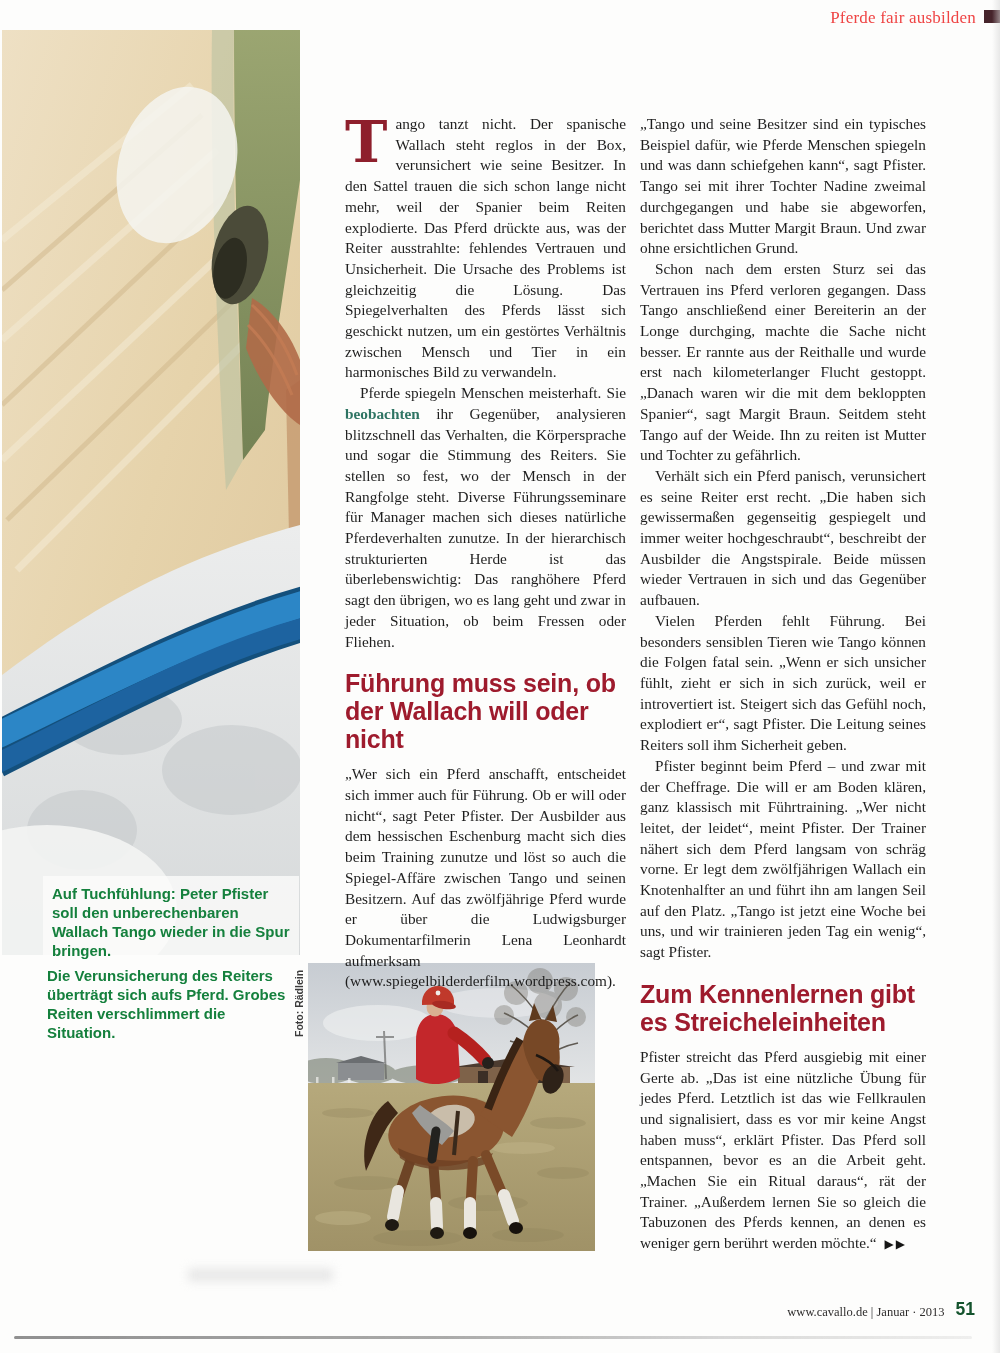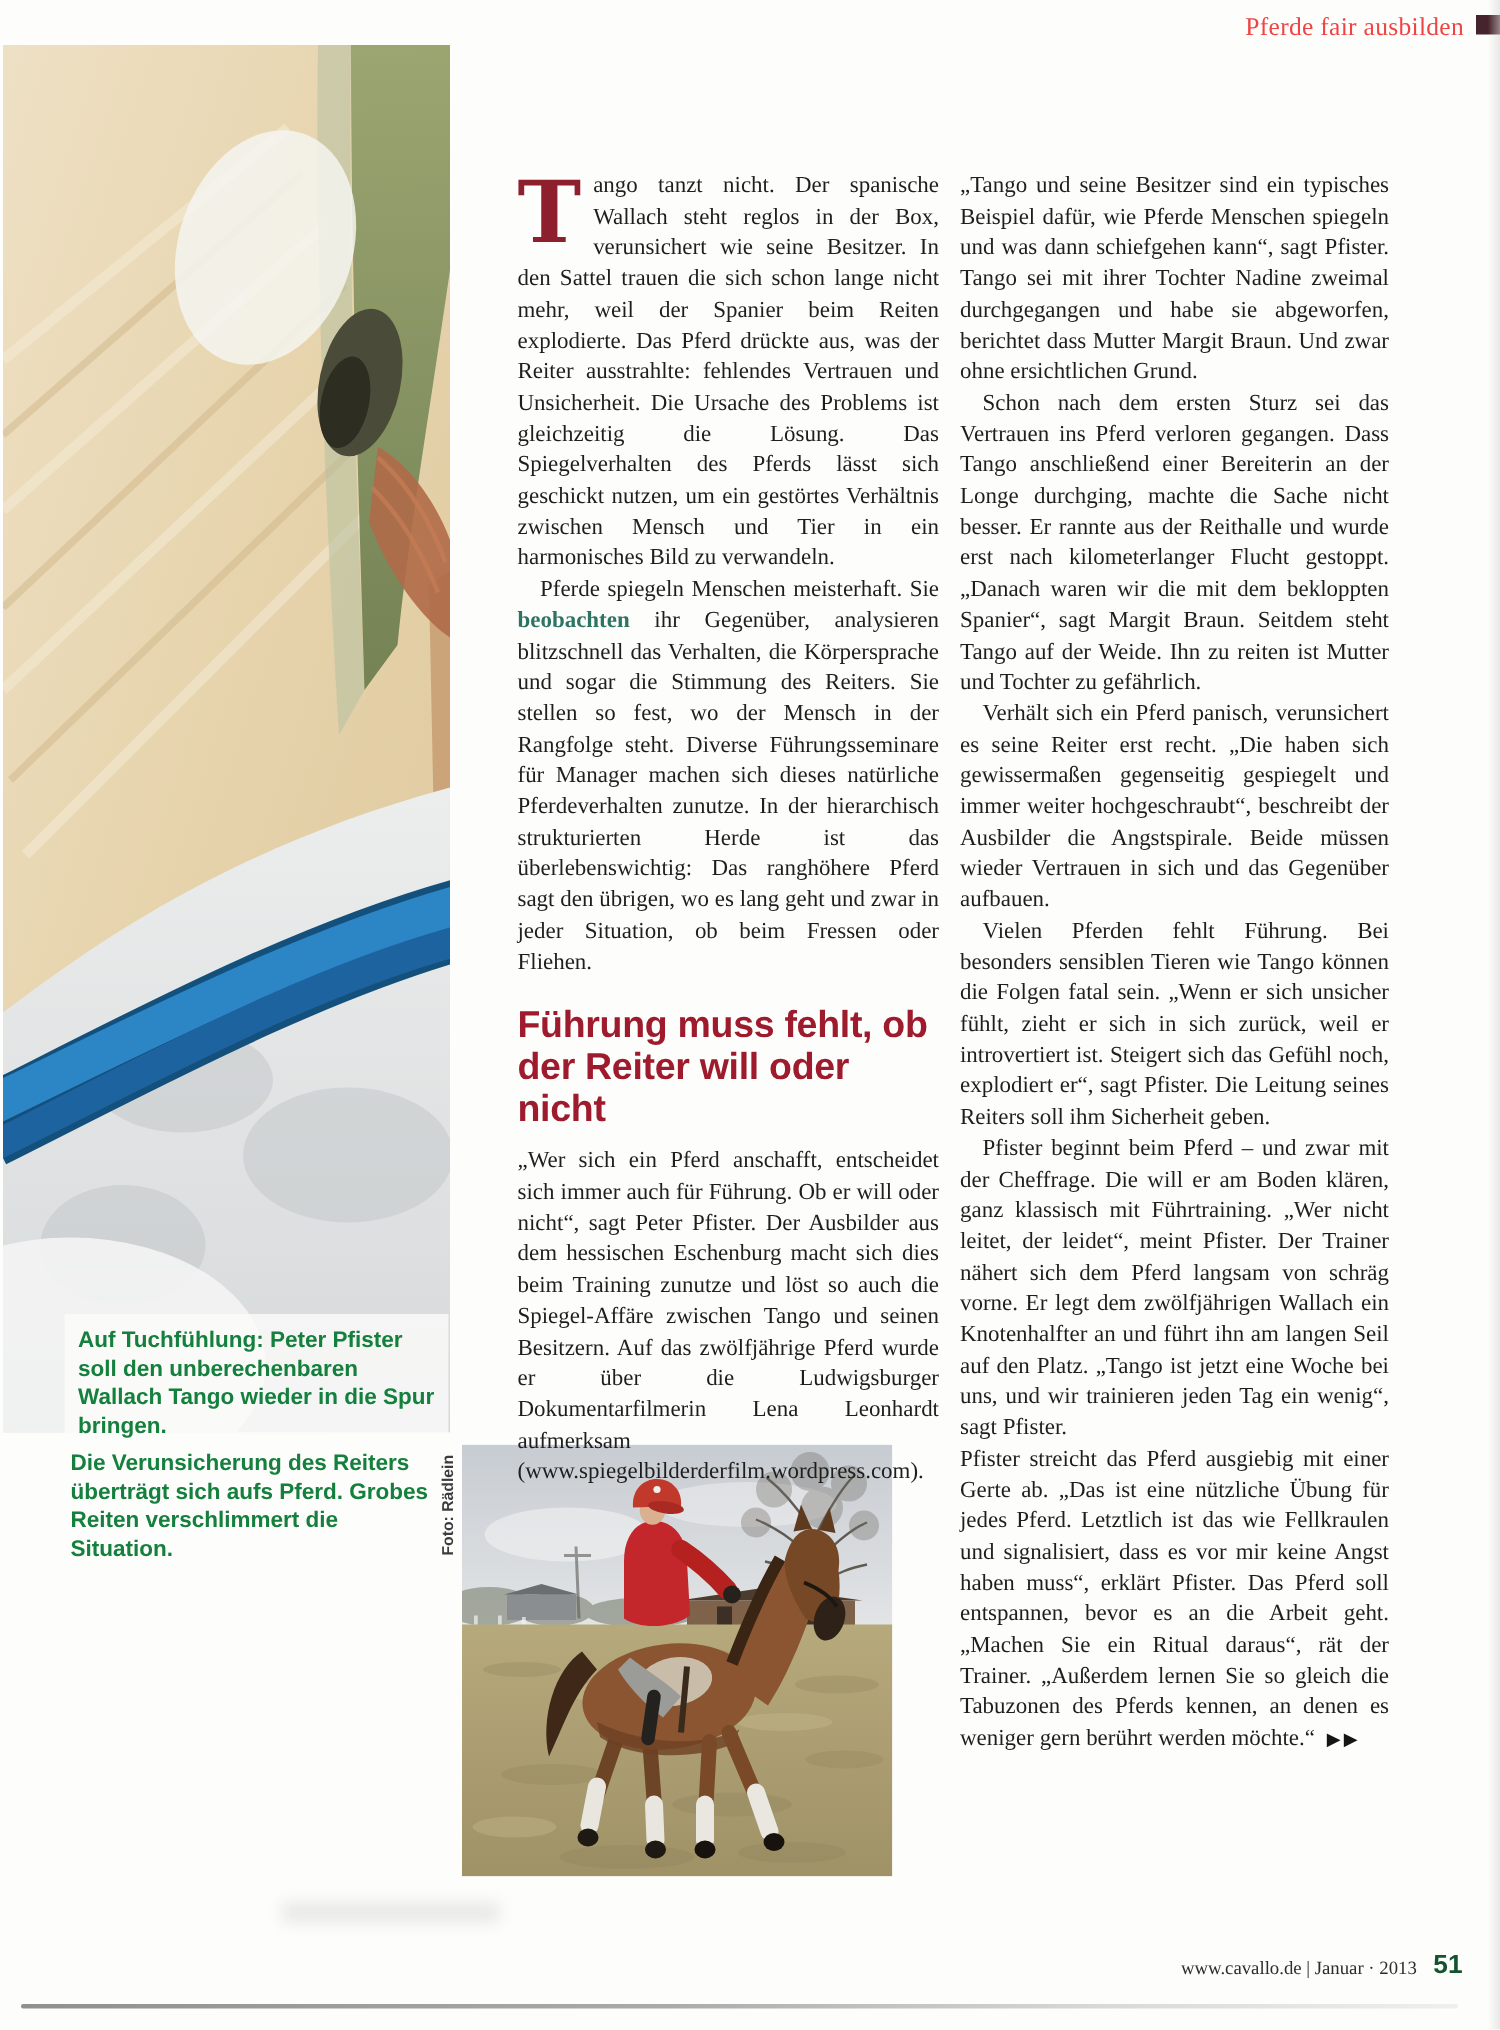--- a/index.html
+++ b/index.html
@@ -249,30 +249,31 @@
       <path d="M114,42 C113,30 121,23 130,23 C140,23 147,31 146,41 Z" fill="#c0392b"></path>
       <ellipse cx="136" cy="42" rx="12" ry="4" fill="#a82a22" transform="rotate(8 136 42)"></ellipse>
       <circle cx="130" cy="30" r="2.4" fill="#f0eeea"></circle>
     </g>
   </svg>
 </div>
 
 <div class="col col1">
   <p><span class="dropcap">T</span><span>ango tanzt nicht. Der spanische Wallach steht reglos in der Box, verunsichert wie seine Besitzer. In den Sattel trauen die sich schon lange nicht mehr, weil der Spanier beim Reiten explodierte. Das Pferd drückte aus, was der Reiter ausstrahlte: fehlendes Vertrauen und Unsicherheit. Die Ursache des Problems ist gleichzeitig die Lösung. Das Spiegelverhalten des Pferds lässt sich geschickt nutzen, um ein gestörtes Verhältnis zwischen Mensch und Tier in ein harmonisches Bild zu verwandeln.</span></p>
   <p class="indent"><span>Pferde spiegeln Menschen meisterhaft. Sie </span><span class="kw">beobachten</span><span> ihr Gegenüber, analysieren blitzschnell das Verhalten, die Körpersprache und sogar die Stimmung des Reiters. Sie stellen so fest, wo der Mensch in der Rangfolge steht. Diverse Führungsseminare für Manager machen sich dieses natürliche Pferdeverhalten zunutze. In der hierarchisch strukturierten Herde ist das überlebenswichtig: Das ranghöhere Pferd sagt den übrigen, wo es lang geht und zwar in jeder Situation, ob beim Fressen oder Fliehen.</span></p>
-  <h2>Führung muss fehlt, ob der Reiter will oder nicht</h2>
+  <h2>Führung muss sein, ob der Wallach will oder nicht</h2>
   <p>„Wer sich ein Pferd anschafft, entscheidet sich immer auch für Führung. Ob er will oder nicht“, sagt Peter Pfister. Der Ausbilder aus dem hessischen Eschenburg macht sich dies beim Training zunutze und löst so auch die Spiegel-Affäre zwischen Tango und seinen Besitzern. Auf das zwölfjährige Pferd wurde er über die Ludwigsburger Dokumentarfilmerin Lena Leonhardt aufmerksam (www.spiegelbilderderfilm.wordpress.com).</p>
 </div>
 
 <div class="col col2">
   <p>„Tango und seine Besitzer sind ein typisches Beispiel dafür, wie Pferde Menschen spiegeln und was dann schiefgehen kann“, sagt Pfister. Tango sei mit ihrer Tochter Nadine zweimal durchgegangen und habe sie abgeworfen, berichtet dass Mutter Margit Braun. Und zwar ohne ersichtlichen Grund.</p>
   <p class="indent">Schon nach dem ersten Sturz sei das Vertrauen ins Pferd verloren gegangen. Dass Tango anschließend einer Bereiterin an der Longe durchging, machte die Sache nicht besser. Er rannte aus der Reithalle und wurde erst nach kilometerlanger Flucht gestoppt. „Danach waren wir die mit dem bekloppten Spanier“, sagt Margit Braun. Seitdem steht Tango auf der Weide. Ihn zu reiten ist Mutter und Tochter zu gefährlich.</p>
   <p class="indent">Verhält sich ein Pferd panisch, verunsichert es seine Reiter erst recht. „Die haben sich gewissermaßen gegenseitig gespiegelt und immer weiter hochgeschraubt“, beschreibt der Ausbilder die Angstspirale. Beide müssen wieder Vertrauen in sich und das Gegenüber aufbauen.</p>
   <p class="indent">Vielen Pferden fehlt Führung. Bei besonders sensiblen Tieren wie Tango können die Folgen fatal sein. „Wenn er sich unsicher fühlt, zieht er sich in sich zurück, weil er introvertiert ist. Steigert sich das Gefühl noch, explodiert er“, sagt Pfister. Die Leitung seines Reiters soll ihm Sicherheit geben.</p>
   <p class="indent">Pfister beginnt beim Pferd – und zwar mit der Cheffrage. Die will er am Boden klären, ganz klassisch mit Führtraining. „Wer nicht leitet, der leidet“, meint Pfister. Der Trainer nähert sich dem Pferd langsam von schräg vorne. Er legt dem zwölfjährigen Wallach ein Knotenhalfter an und führt ihn am langen Seil auf den Platz. „Tango ist jetzt eine Woche bei uns, und wir trainieren jeden Tag ein wenig“, sagt Pfister.</p>
+  <h2>Zum Kennenlernen gibt es Streicheleinheiten</h2>
   <p><span>Pfister streicht das Pferd ausgiebig mit einer Gerte ab. „Das ist eine nützliche Übung für jedes Pferd. Letztlich ist das wie Fellkraulen und signalisiert, dass es vor mir keine Angst haben muss“, erklärt Pfister. Das Pferd soll entspannen, bevor es an die Arbeit geht. „Machen Sie ein Ritual daraus“, rät der Trainer. „Außerdem lernen Sie so gleich die Tabuzonen des Pferds kennen, an denen es weniger gern berührt werden möchte.“</span><span class="cont">▶▶</span></p>
 </div>
 
 <div class="footer">
   <span>www.cavallo.de | Januar · 2013</span>
   <span class="pagenum">51</span>
 </div>
 
 <div class="scan-smudge"></div>
 <div class="scan-bottom-line"></div>

